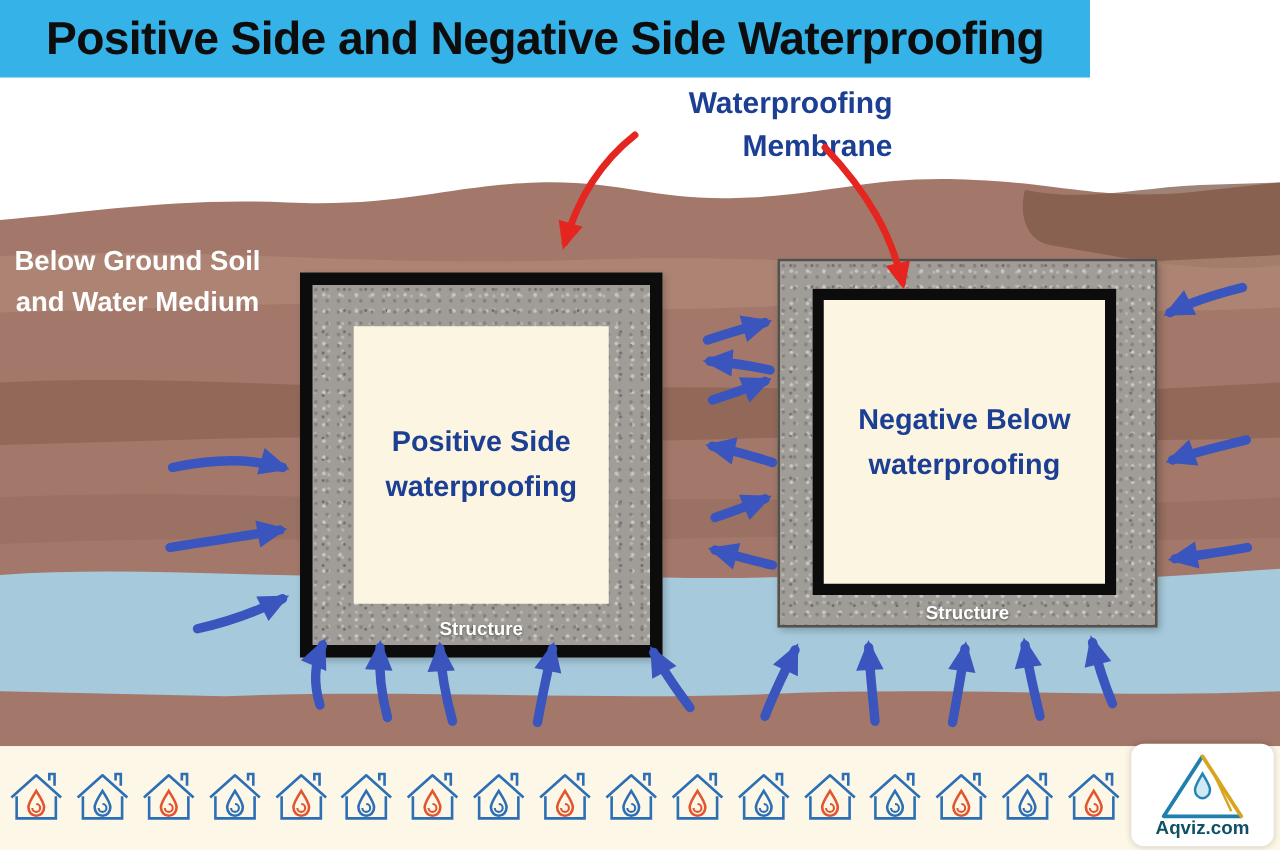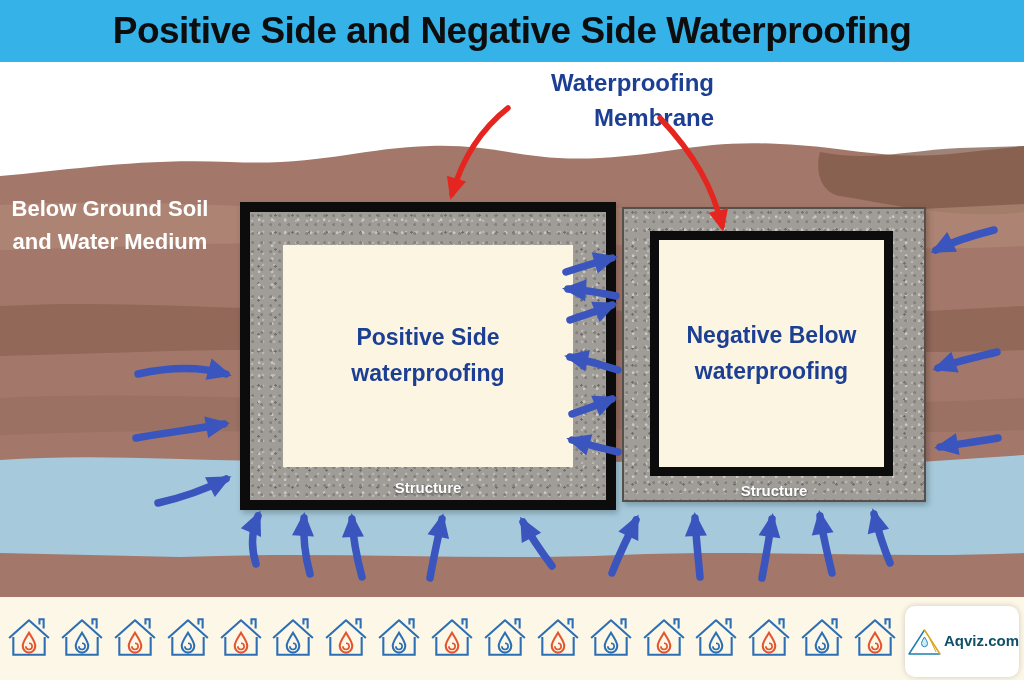--- a/index.html
+++ b/index.html
@@ -4,21 +4,21 @@
 <style>
   html,body { margin:0; padding:0; background:#ffffff; }
   .stage {
     position:relative; width:1024px; height:680px; overflow:hidden;
     font-family:"Liberation Sans", sans-serif; background:#ffffff;
   }
   .layer { position:absolute; left:0; top:0; }
 
   
   .header {
-    position:absolute; left:0; top:0; width:1024px; height:62px;
+    position:absolute; left:0; top:0; width:872px; height:62px;
     background:#35b2e8; display:flex; align-items:center; justify-content:center;
   }
   .header h1 {
     margin:0; font-size:37px; font-weight:800; color:#0d0d0d; letter-spacing:-0.5px;
     white-space:nowrap;
   }
 
   
   .membrane-label {
     position:absolute; left:462px; top:66px; width:252px; text-align:right;
@@ -33,21 +33,21 @@
   .structure { position:absolute; box-sizing:border-box; box-shadow:2px 3px 6px rgba(0,0,0,0.25); }
   .concrete {
     background-color:#a09d98;
     background-image:
       radial-gradient(circle at 30% 40%, #85827d 1.2px, transparent 1.7px),
       radial-gradient(circle at 70% 60%, #c9c6c1 1.2px, transparent 1.7px),
       radial-gradient(circle at 50% 20%, #6f6d6a 1px, transparent 1.4px),
       radial-gradient(circle at 20% 80%, #bab7b2 1px, transparent 1.5px);
     background-size: 9px 9px, 13px 13px, 17px 17px, 11px 11px;
   }
-  .structure-positive { left:240px; top:202px; width:376px; height:308px; border:10px solid #0c0c0c; }
+  .structure-positive { left:240px; top:218px; width:290px; height:308px; border:10px solid #0c0c0c; }
   .interior-positive {
     position:absolute; left:33px; top:33px; right:33px; bottom:33px;
     background:#fbf5e2; display:flex; align-items:center; justify-content:center; text-align:center;
   }
   .structure-negative { left:622px; top:207px; width:304px; height:295px; border:2px solid #55504b; }
   .interior-negative {
     position:absolute; left:26px; top:22px; right:31px; bottom:24px;
     background:#fbf5e2; border:9px solid #0c0c0c; box-sizing:border-box;
     display:flex; align-items:center; justify-content:center; text-align:center;
   }
@@ -58,23 +58,23 @@
   }
   .structure-negative .structure-caption { bottom:1px; }
 
   
   .house-row {
     position:absolute; left:6px; top:604px; width:892px; height:68px;
     display:flex; justify-content:space-between; align-items:center;
   }
   .house { width:46px; height:46px; }
   .logo-box {
-    position:absolute; right:5px; bottom:3px; width:114px; height:71px;
+    position:absolute; right:5px; bottom:3px; width:114px; height:82px;
     background:#ffffff; border-radius:10px; box-shadow:0 0 6px rgba(0,0,0,0.18);
-    display:flex; flex-direction:row; align-items:center; justify-content:center;
+    display:flex; flex-direction:column; align-items:center; justify-content:center;
   }
   .logo-site { font-size:15px; color:#0f5066; font-weight:600; margin-top:-3px; }
 
   .arrows { pointer-events:none; }
 </style>
 </head>
 <body>
 
 <div class="stage">
 

